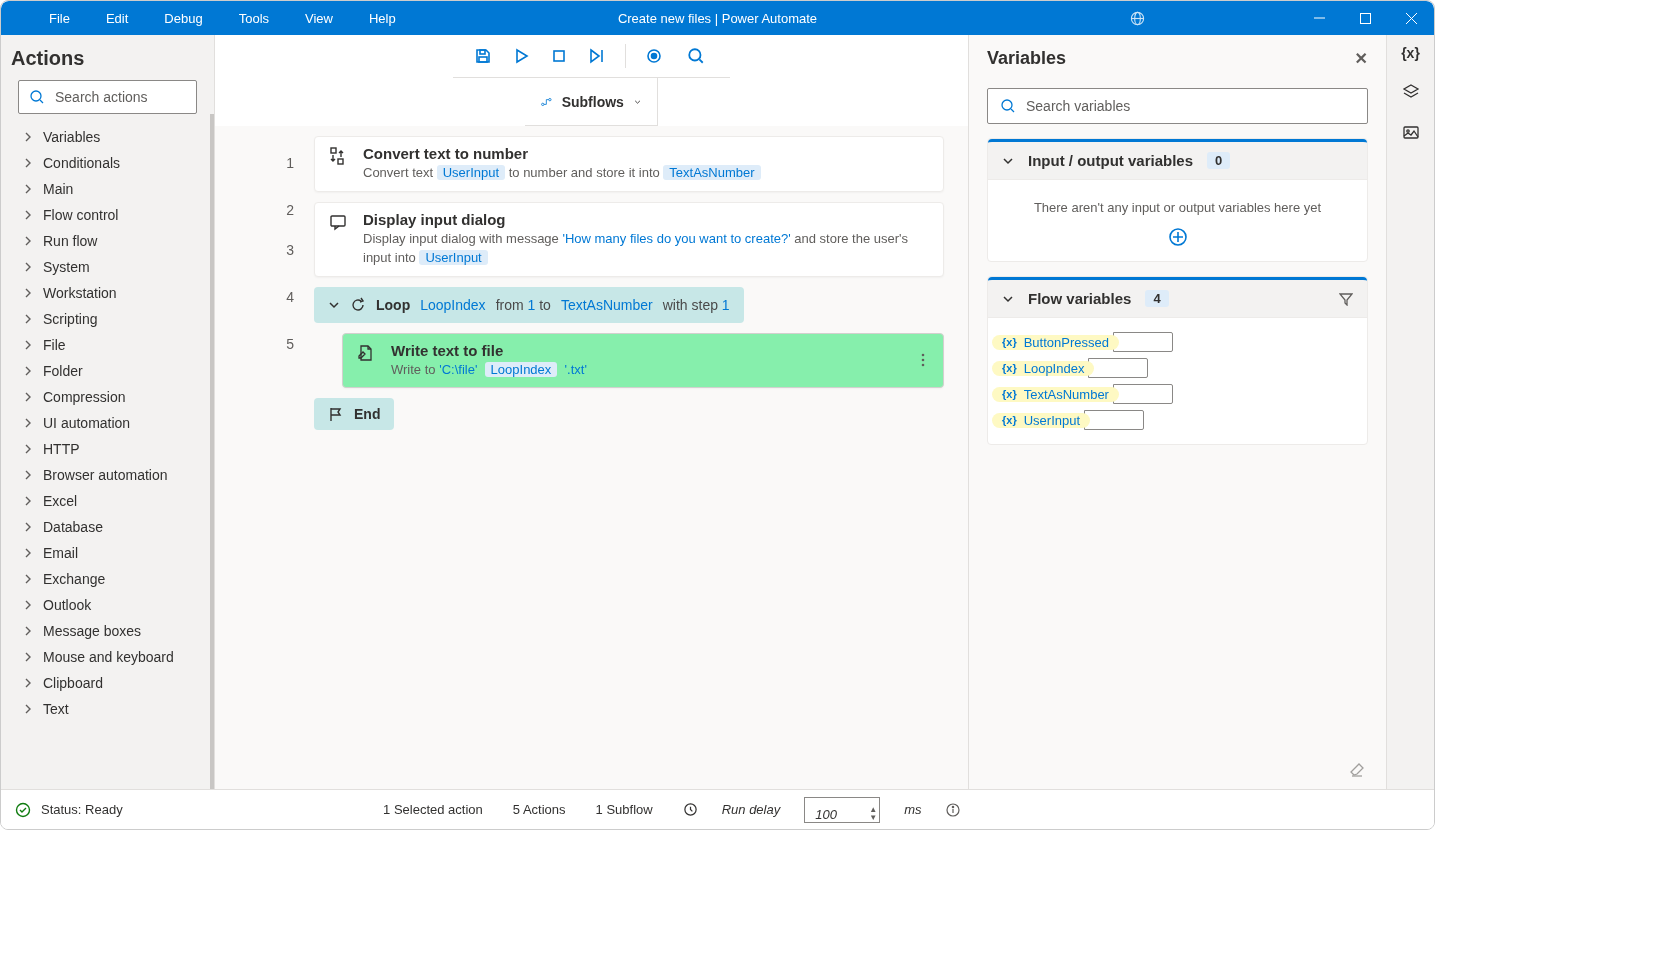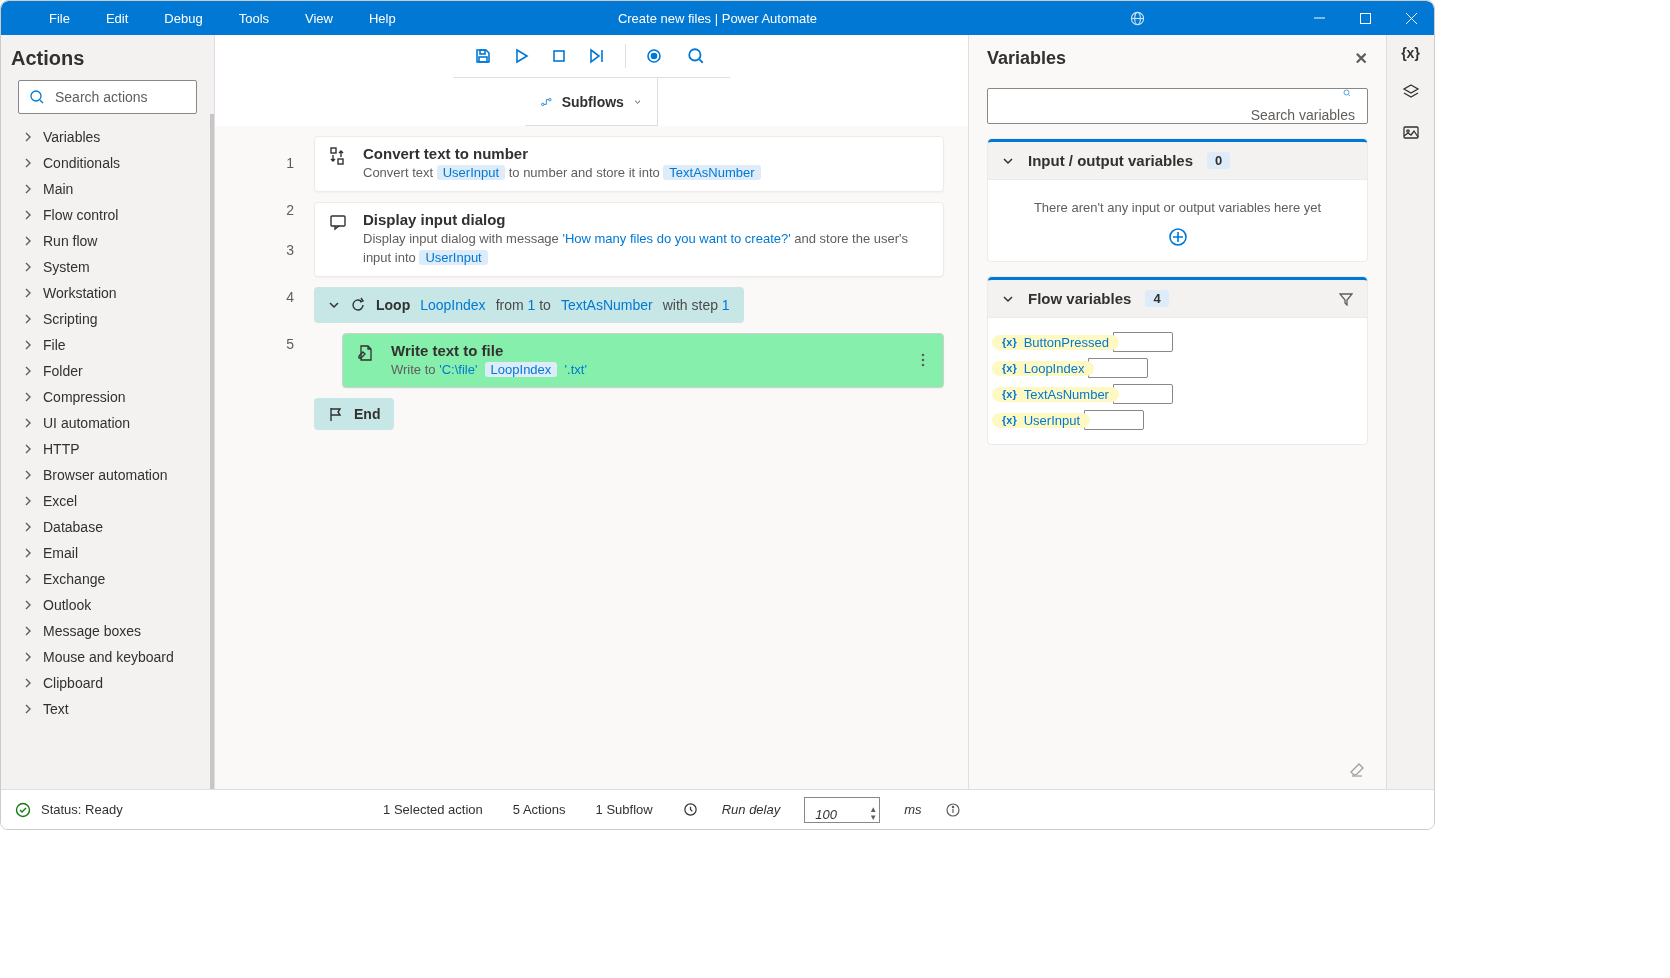--- a/index.html
+++ b/index.html
@@ -55,21 +55,21 @@
     .loop-icon { color: #323130;}
     .loop-bar .lbl { font-weight: 600; color: #323130;}
     .loop-bar .muted { color: #4a4a4a;}
     .loop-bar .var { color: #0078d4;}
     .loop-bar .num { color: #0078d4;}
     
     .vars-panel { width: 418px; background: #faf9f8; border-left: 1px solid #e1dfdd; display:flex; flex-direction:column;}
     .vars-header { height: 43px; display:flex; align-items:center; padding: 4px 18px 0; font-size: 18px; font-weight: 600; color: #323130; border-bottom: 1px solid transparent;}
     .vars-header .close { margin-left:auto; color:#605e5c; cursor:pointer; font-size: 16px;}
     .vars-search-wrap { padding: 10px 18px 14px;}
-    .vars-search { display:flex; align-items:flex-end; height: 36px; background: #fff; border: 1px solid #8a8886; border-radius: 2px; padding: 0 12px; gap: 10px; color: #605e5c; font-size: 14px; flex-direction: column;}
+    .vars-search { display:flex; align-items:center; height: 36px; background: #fff; border: 1px solid #8a8886; border-radius: 2px; padding: 0 12px; gap: 10px; color: #605e5c; font-size: 14px;}
     
     .var-section { margin: 0 18px 14px; background: #fff; border: 1px solid #edebe9; border-radius: 4px;}
     .var-sec-head { display:flex; align-items:center; gap: 14px; padding: 10px 14px; border-bottom: 1px solid #edebe9; background:#f3f2f1; font-size: 15px; font-weight: 600; color: #323130; border-top: 3px solid #0078d4; border-radius: 4px 4px 0 0;}
     .var-badge { background: #deecf9; color: #323130; font-size: 13px; font-weight: 600; padding: 1px 8px; border-radius: 3px;}
     .filter-icon { margin-left: auto; color: #605e5c; cursor:pointer; }
     .var-sec-body { padding: 14px;}
     .var-empty { text-align:center; font-size: 13px; color: #605e5c; padding: 6px 0 12px;}
     .var-add { display:flex; justify-content:center; color: #0078d4; font-size: 20px; cursor:pointer;}
     .var-list { padding: 8px 4px;}
     .var-item { margin: 6px 0;}

